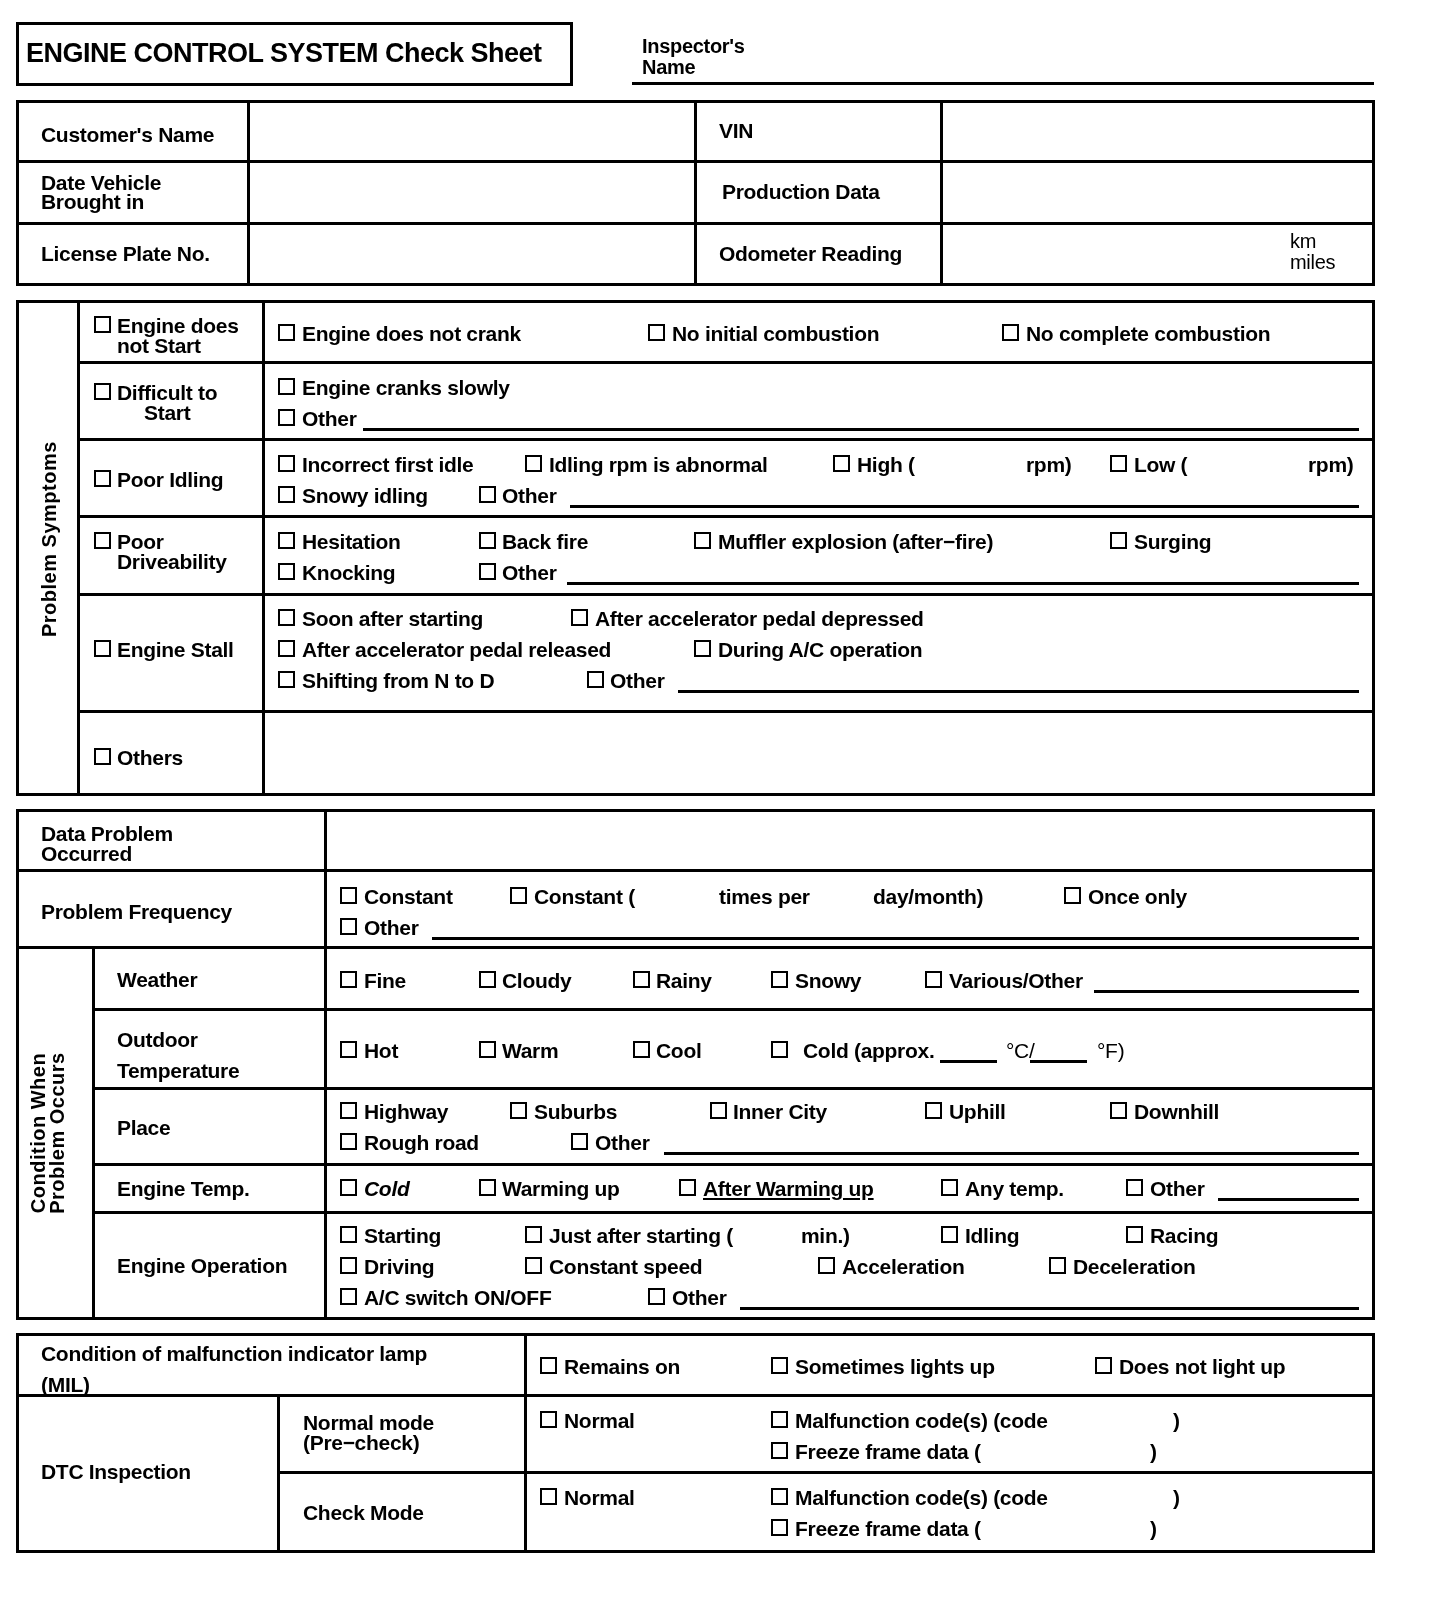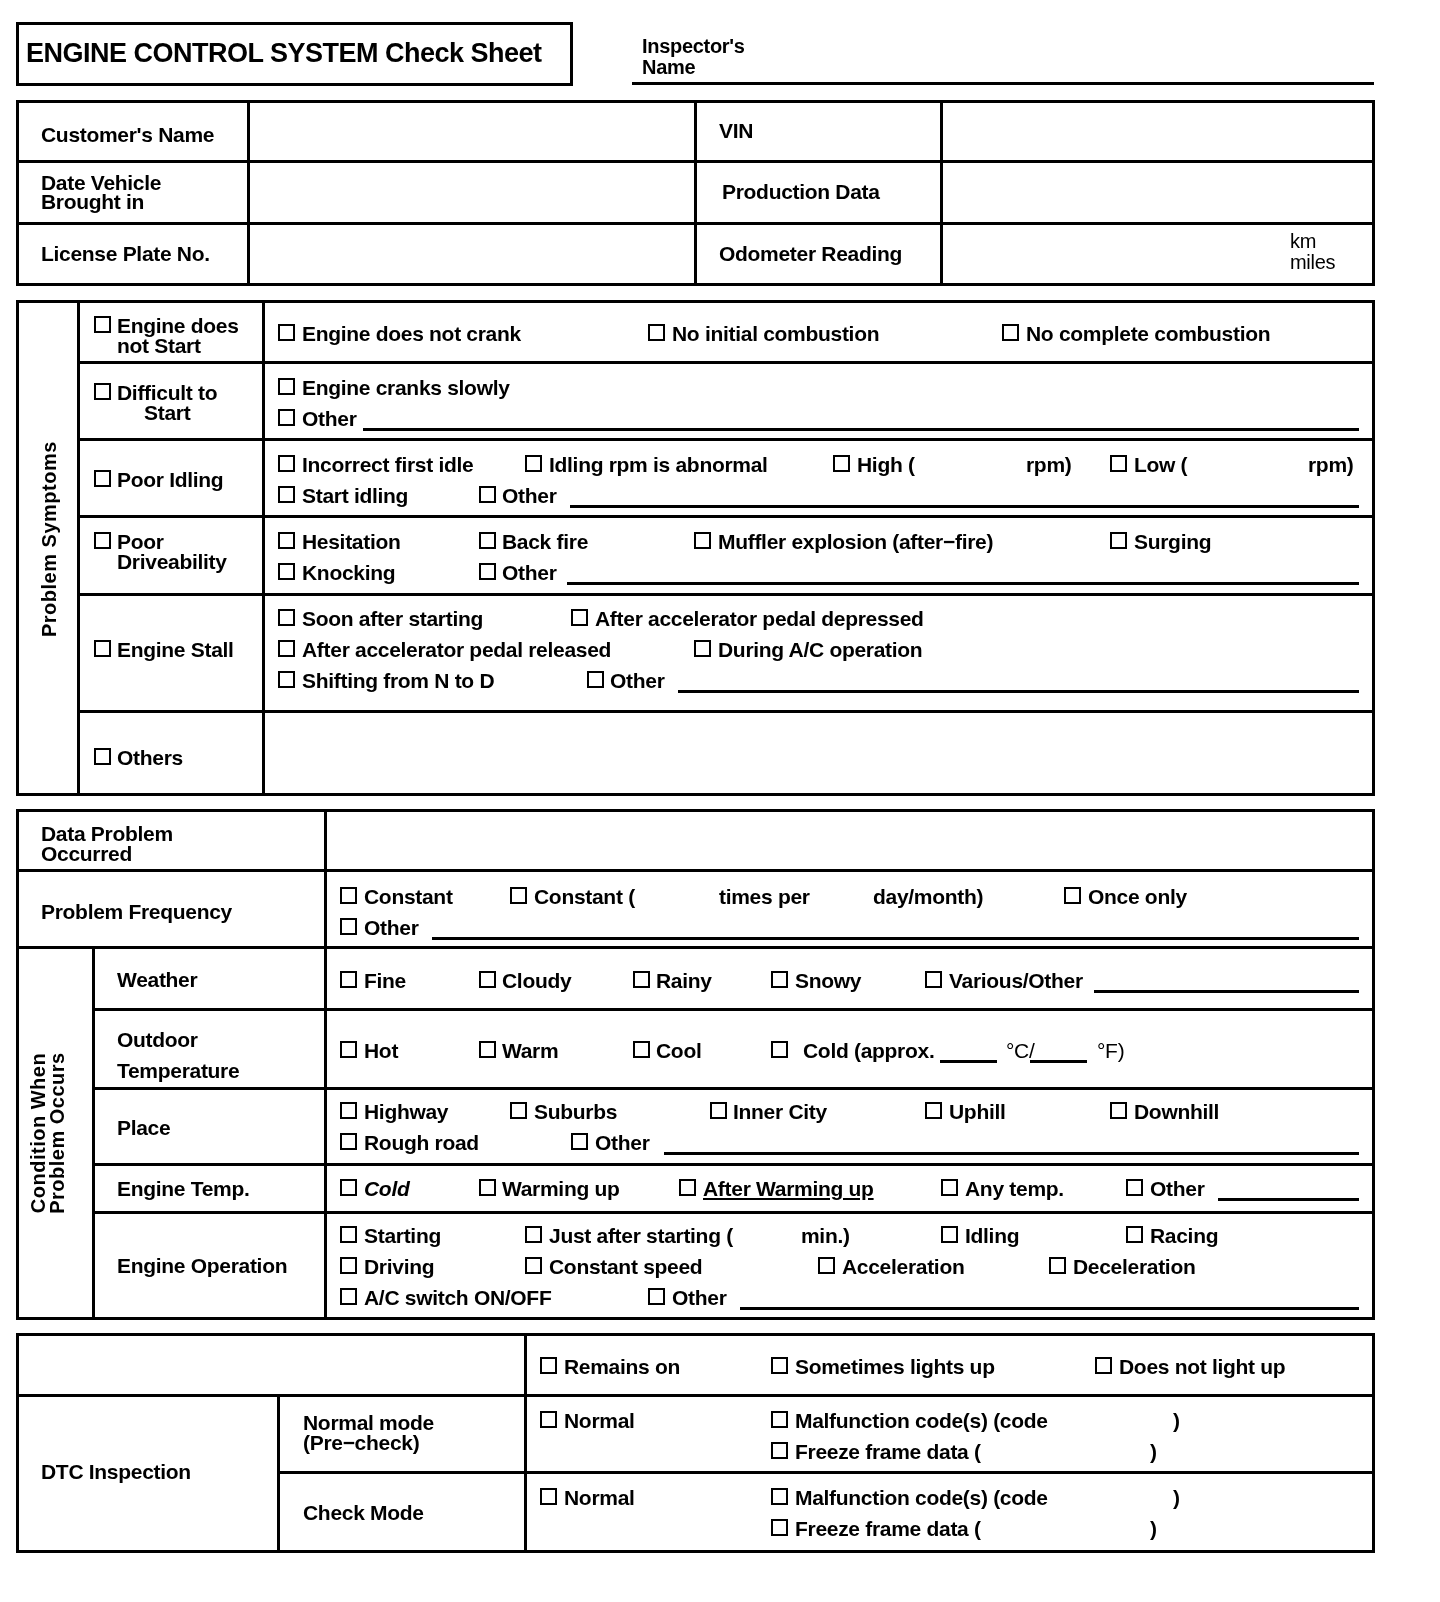--- a/index.html
+++ b/index.html
@@ -96,21 +96,21 @@
 <div class="lbl" style="left:549px;top:454px;">Idling rpm is abnormal</div>
 <div class="cb" style="left:833px;top:455px;"></div>
 <div class="lbl" style="left:857px;top:454px;">High (</div>
 <div class="abs" style="left:920px;top:452px;width:100px;height:24px;"></div>
 <div class="lbl" style="left:1026px;top:454px;">rpm)</div>
 <div class="cb" style="left:1110px;top:455px;"></div>
 <div class="lbl" style="left:1134px;top:454px;">Low (</div>
 <div class="abs" style="left:1195px;top:452px;width:105px;height:24px;"></div>
 <div class="lbl" style="left:1308px;top:454px;">rpm)</div>
 <div class="cb" style="left:278px;top:486px;"></div>
-<div class="lbl" style="left:302px;top:485px;">Start idling</div>
+<div class="lbl" style="left:302px;top:485px;">Snowy idling</div>
 <div class="cb" style="left:479px;top:486px;"></div>
 <div class="lbl" style="left:502px;top:485px;">Other</div>
 <div class="ul" style="left:570px;top:505px;width:789px;height:3px;"></div>
 
 <div class="cb" style="left:94px;top:532px;"></div>
 <div class="lbl" style="left:117px;top:531px;">
   <div class="two">Poor</div>
   <div class="two" style="margin-top:-1px;">Driveability</div>
 </div>
 <div class="cb" style="left:278px;top:532px;"></div>
@@ -268,20 +268,22 @@
 <div class="lbl" style="left:672px;top:1287px;">Other</div>
 <div class="ul" style="left:740px;top:1307px;width:619px;height:3px;"></div>
 
 <div class="box" style="left:16px;top:1333px;width:1359px;height:220px;"></div>
 <div class="vl" style="left:524px;top:1333px;height:220px;"></div>
 <div class="hl" style="left:16px;top:1394px;width:1359px;"></div>
 <div class="vl" style="left:277px;top:1394px;height:159px;"></div>
 <div class="hl" style="left:277px;top:1471px;width:1098px;"></div>
 
 <div class="lbl" style="left:41px;top:1338px;">
+  <div style="line-height:31px;">Condition of malfunction indicator lamp</div>
+  <div style="line-height:31px;">(MIL)</div>
 </div>
 <div class="cb" style="left:540px;top:1357px;"></div>
 <div class="lbl" style="left:564px;top:1356px;">Remains on</div>
 <div class="cb" style="left:771px;top:1357px;"></div>
 <div class="lbl" style="left:795px;top:1356px;">Sometimes lights up</div>
 <div class="cb" style="left:1095px;top:1357px;"></div>
 <div class="lbl" style="left:1119px;top:1356px;">Does not light up</div>
 
 <div class="lbl" style="left:41px;top:1461px;">DTC Inspection</div>
 

